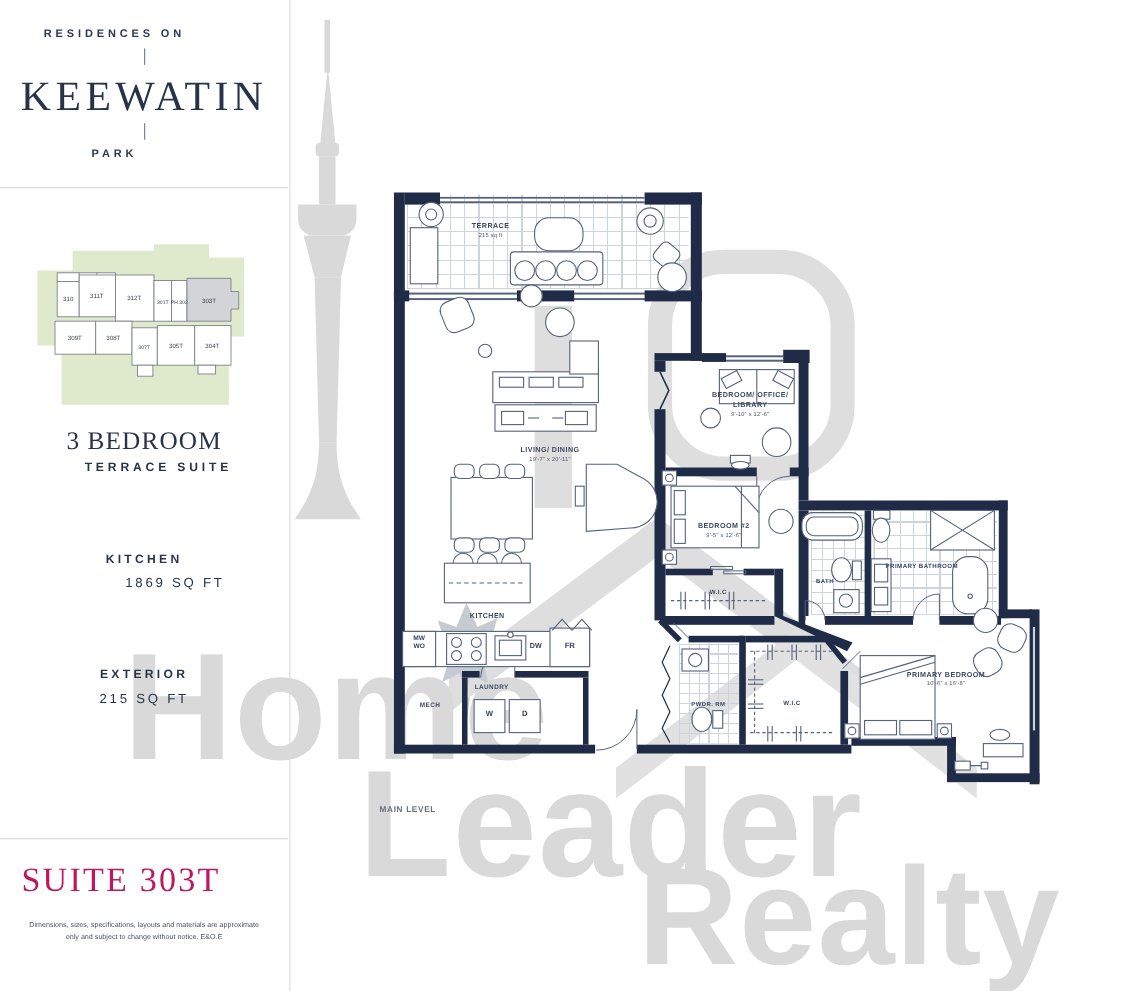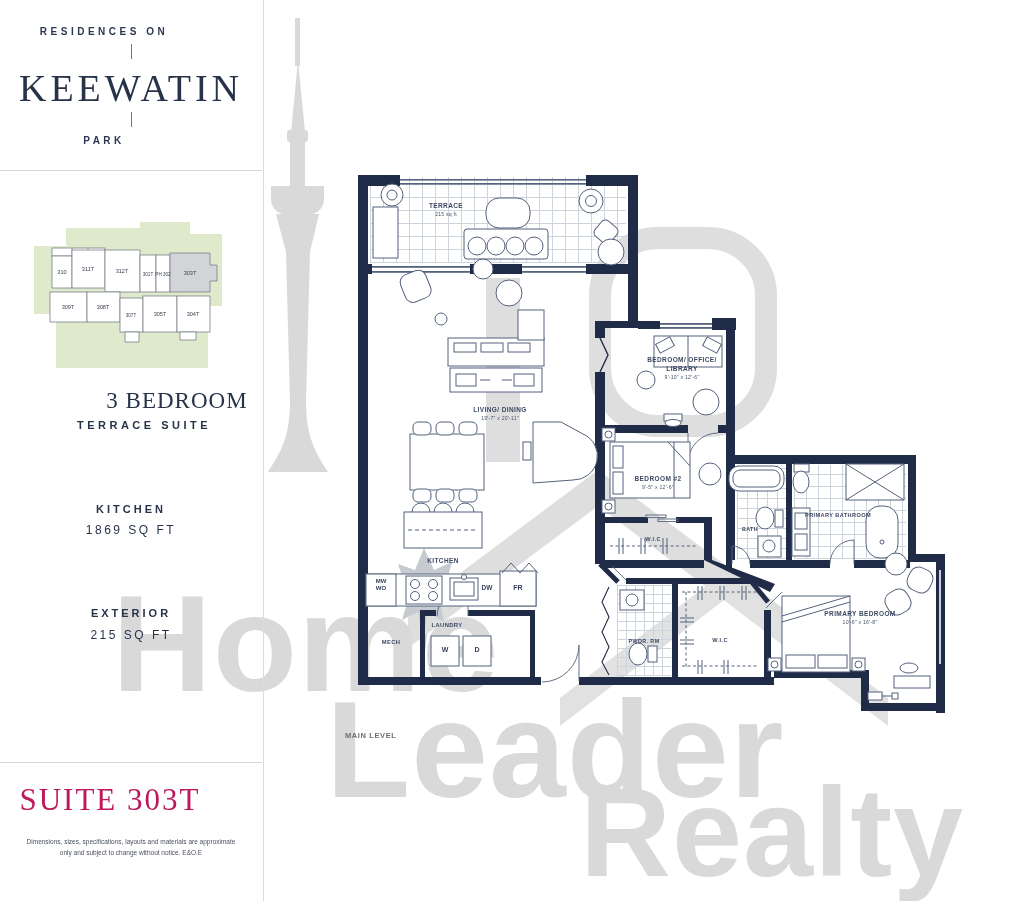--- a/index.html
+++ b/index.html
@@ -13,21 +13,21 @@
   #sidebar{position:absolute;left:0;top:0;width:263px;height:901px;z-index:3;
            border-right:1px solid #dcdcdc;}
   .hdiv{position:absolute;left:0;width:262px;height:1px;background:#d6d6d6;}
   .brand-small{position:absolute;left:0;width:208px;text-align:center;font-size:10px;
                letter-spacing:3.5px;color:#2c3752;font-weight:bold;}
   .vbar{position:absolute;left:131px;width:1px;height:15px;background:#6b7692;}
   .serif{font-family:"Liberation Serif","DejaVu Serif",serif;}
   #brand-name{position:absolute;left:0;top:66px;width:262px;text-align:center;font-size:38px;
               letter-spacing:4px;color:#273349;}
   #suite-type{position:absolute;left:0;top:388px;width:262px;text-align:center;font-size:23px;
-              letter-spacing:1px;color:#273349;padding-left:46px;}
+              letter-spacing:1px;color:#273349;}
   #suite-subtype{position:absolute;left:0;top:419px;width:288px;text-align:center;font-size:11px;
                  letter-spacing:3.5px;color:#273349;font-weight:bold;}
   .stat-label{position:absolute;left:0;width:262px;text-align:center;font-size:11px;
               letter-spacing:3px;color:#273349;font-weight:bold;}
   .stat-value{position:absolute;left:0;width:262px;text-align:center;font-size:12px;
               letter-spacing:2.5px;color:#273349;}
   #suite-title{position:absolute;left:0;top:782px;width:220px;text-align:center;font-size:31px;
                letter-spacing:2px;color:#be185d;}
   #disclaimer{position:absolute;left:26px;top:836px;width:210px;text-align:center;font-size:6.5px;
               line-height:1.7;color:#4a5163;}
@@ -125,21 +125,21 @@
       <text class="kp-small" x="101" y="99">307T</text>
       <text class="kp-label" x="130" y="98">305T</text>
       <text class="kp-label" x="163" y="98">304T</text>
     </g>
   </svg>
 
   <div id="suite-type" class="serif">3 BEDROOM</div>
   <div id="suite-subtype">TERRACE SUITE</div>
 
   <div class="stat-label" style="top:503px;">KITCHEN</div>
-  <div class="stat-value" style="top:523px;">1869 SQ FT</div>
+  <div class="stat-value" style="top:523px;padding-left:28px;">1869 SQ FT</div>
   <div class="stat-label" style="top:607px;">EXTERIOR</div>
   <div class="stat-value" style="top:628px;">215 SQ FT</div>
 
   <div class="hdiv" style="top:762px;"></div>
   <div id="suite-title" class="serif">SUITE 303T</div>
   <div id="disclaimer">Dimensions, sizes, specifications, layouts and materials are approximate only and subject to change without notice. E&amp;O.E</div>
 </div>
 
 <div id="plan">
 

